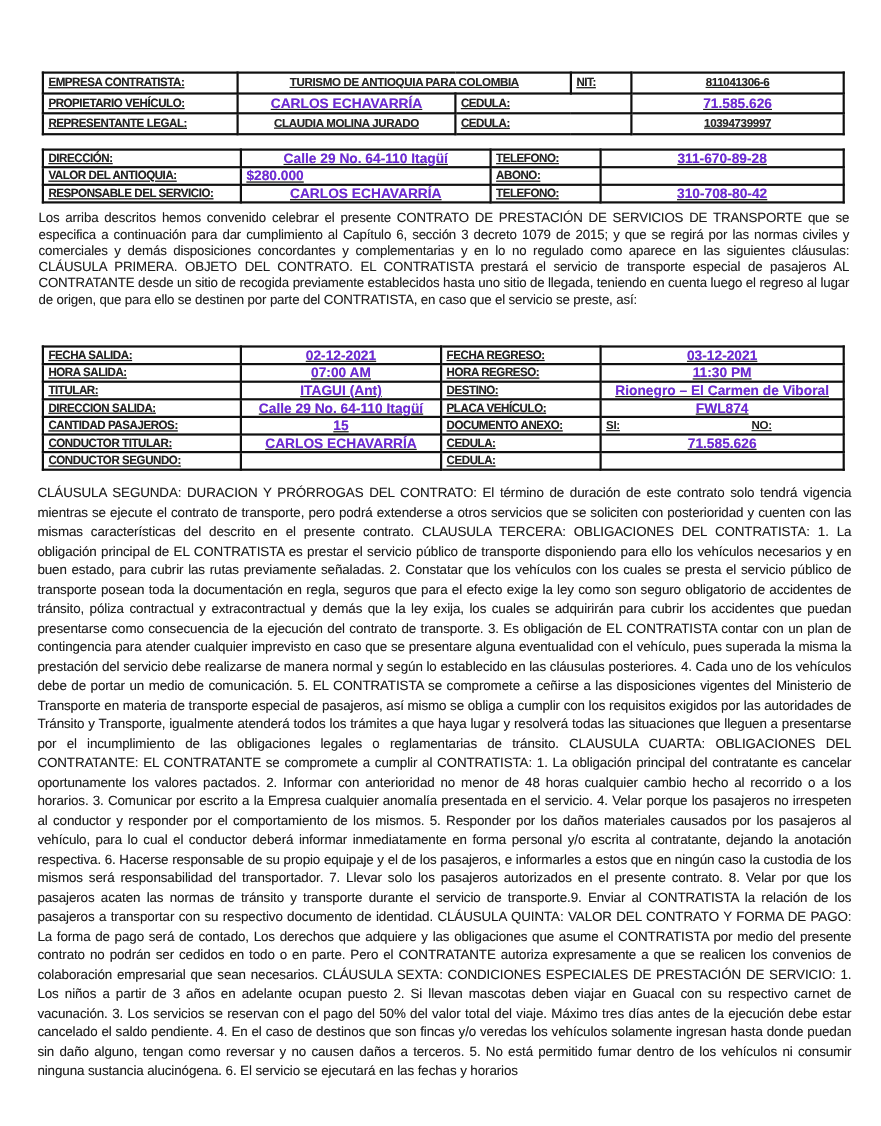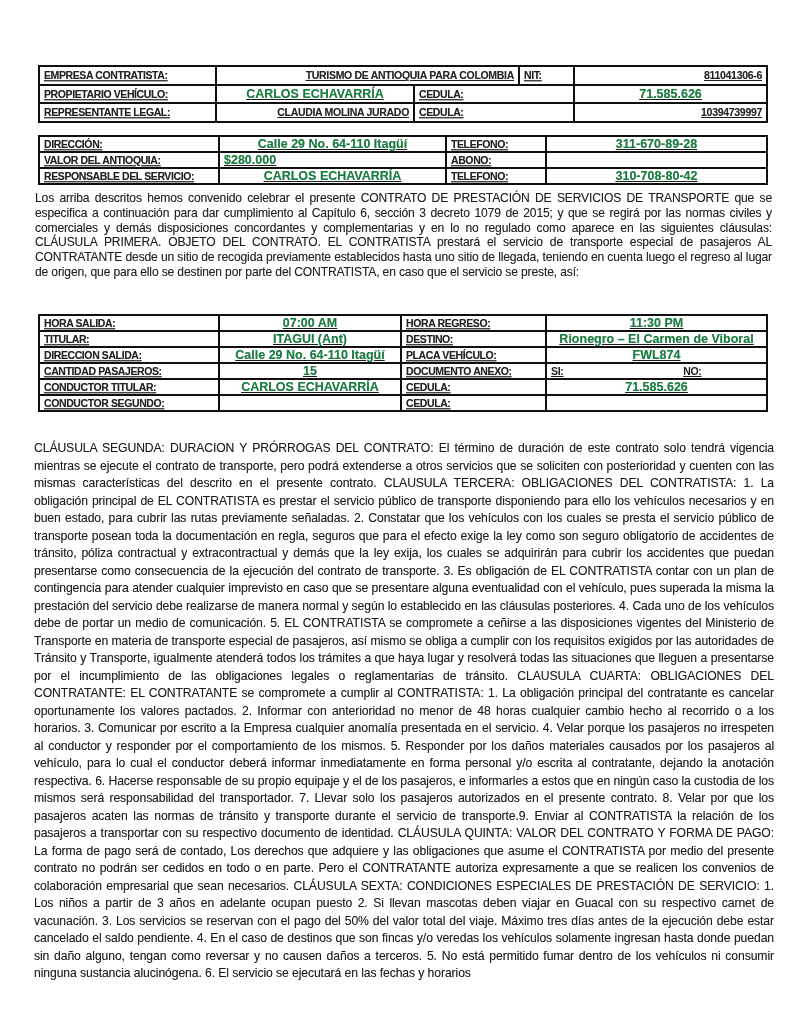--- a/index.html
+++ b/index.html
@@ -36,29 +36,29 @@
     font-size:10.5px;
     letter-spacing:-0.4px;
     font-weight:bold;
     color:#222;
     transform:scaleY(1.05);
   }
   .v-bold{
     font-size:12.5px;
     font-weight:bold;
     text-align:center;
-    color:#15803d;
+    color:#6d28d9;
   }
   .v-bold.left{text-align:left;}
   .v-scan{
     font-size:10.5px;
     letter-spacing:-0.3px;
     font-weight:bold;
     color:#262626;
-    text-align:right;
+    text-align:center;
   }
   #t1{top:65px;}
   #t1 td{height:16.5px;}
   #t2{top:135px;}
   #t2 td{height:13.5px;}
   #t3{top:314px;}
   #t3 td{height:13.6px;}
   
   .intro{
     position:absolute;
@@ -164,20 +164,26 @@
   <p class="intro">Los arriba descritos hemos convenido celebrar el presente CONTRATO DE PRESTACIÓN DE SERVICIOS DE TRANSPORTE que se especifica a continuación para dar cumplimiento al Capítulo 6, sección 3 decreto 1079 de 2015; y que se regirá por las normas civiles y comerciales y demás disposiciones concordantes y complementarias y en lo no regulado como aparece en las siguientes cláusulas: CLÁUSULA PRIMERA. OBJETO DEL CONTRATO. EL CONTRATISTA prestará el servicio de transporte especial de pasajeros AL CONTRATANTE desde un sitio de recogida previamente establecidos hasta uno sitio de llegada, teniendo en cuenta luego el regreso al lugar de origen, que para ello se destinen por parte del CONTRATISTA, en caso que el servicio se preste, así:</p>
 
   <table class="doc" id="t3">
     <colgroup>
       <col style="width:180px">
         <col style="width:182px">
         <col style="width:145px">
         <col style="width:221px">
     </colgroup>
     <tbody>
+        <tr>
+      <td class="lab">FECHA SALIDA:</td>
+      <td class="v-bold">02-12-2021</td>
+      <td class="lab">FECHA REGRESO:</td>
+      <td class="v-bold">03-12-2021</td>
+    </tr>
     <tr>
       <td class="lab">HORA SALIDA:</td>
       <td class="v-bold">07:00 AM</td>
       <td class="lab">HORA REGRESO:</td>
       <td class="v-bold">11:30 PM</td>
     </tr>
     <tr>
       <td class="lab">TITULAR:</td>
       <td class="v-bold">ITAGUI (Ant)</td>
       <td class="lab">DESTINO:</td>

